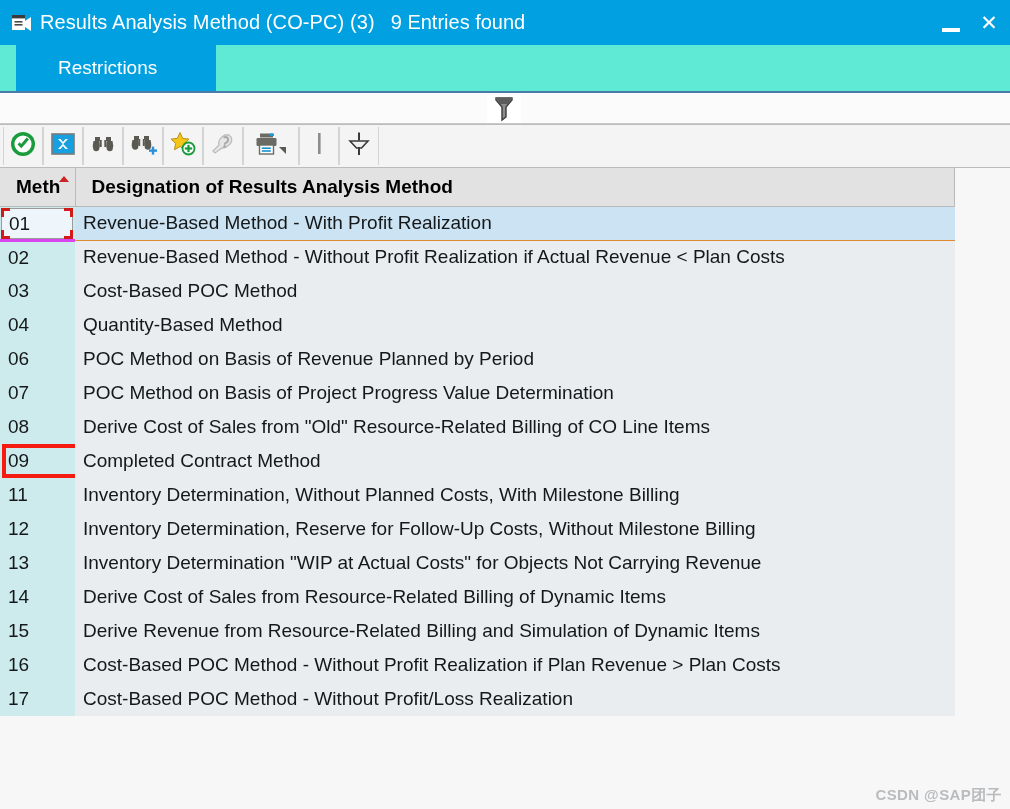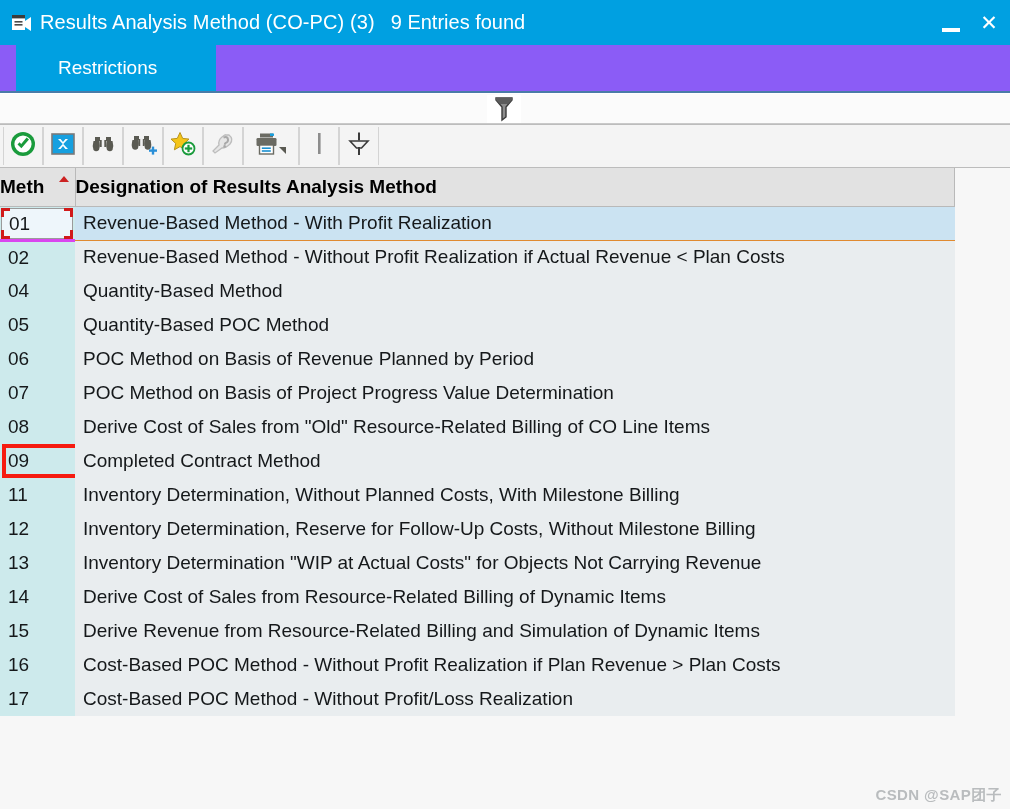--- a/index.html
+++ b/index.html
@@ -71,21 +71,21 @@
     display: block;
     width: 18px;
     height: 4px;
     background: #ffffff;
     margin-top: 14px;
   }
 
   
   .tabstrip {
     height: 48px;
-    background: #8b5cf6;
+    background: #5eead4;
     display: flex;
     align-items: flex-start;
     flex: 0 0 auto;
     border-bottom: 2px solid #4a7ba8;
     position: relative;
   }
   .tab {
     margin-left: 16px;
     height: 46px;
     background: #00a0e1;
@@ -153,21 +153,21 @@
     border-collapse: collapse;
     table-layout: fixed;
   }
   .grid th {
     background: #e2e2e2;
     font-size: 19px;
     font-weight: bold;
     color: #000000;
     text-align: left;
     height: 38px;
-    padding: 0 0 0 0;
+    padding: 0 0 0 16px;
     border-right: 1px solid #b9b9b9;
     border-bottom: 1px solid #b9b9b9;
     position: relative;
     white-space: nowrap;
   }
   .grid th.col-code { width: 75px; }
   .sort-caret {
     position: absolute;
     right: 6px;
     top: 8px;
@@ -435,26 +435,26 @@
             </span>
           </td>
           <td class="desc">Revenue-Based Method - With Profit Realization</td>
         </tr>
 
         <tr>
           <td class="code">02</td>
           <td class="desc">Revenue-Based Method - Without Profit Realization if Actual Revenue &lt; Plan Costs</td>
         </tr>
         <tr>
+          <td class="code">03</td>
+          <td class="desc">Cost-Based POC Method</td>
+        </tr>
+        <tr>
           <td class="code">04</td>
           <td class="desc">Quantity-Based Method</td>
-        </tr>
-        <tr>
-          <td class="code">05</td>
-          <td class="desc">Quantity-Based POC Method</td>
         </tr>
         <tr>
           <td class="code">06</td>
           <td class="desc">POC Method on Basis of Revenue Planned by Period</td>
         </tr>
         <tr>
           <td class="code">07</td>
           <td class="desc">POC Method on Basis of Project Progress Value Determination</td>
         </tr>
         <tr>

